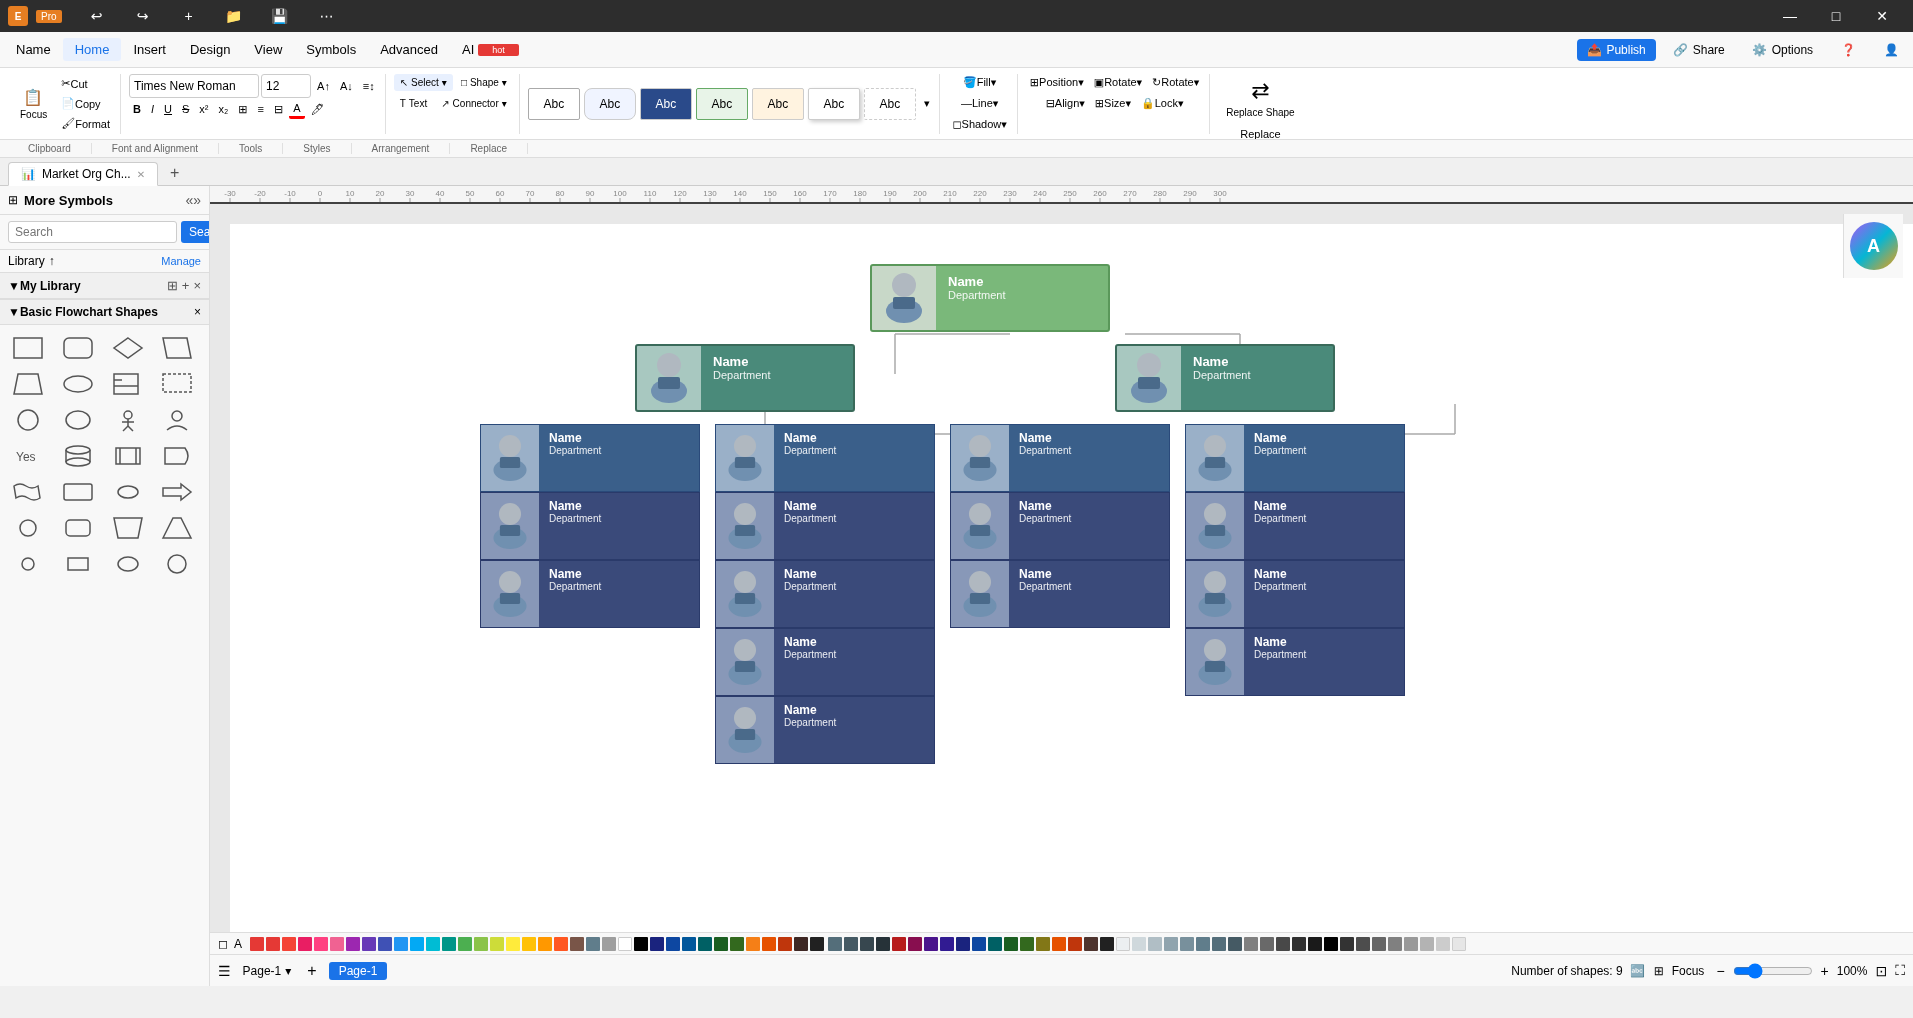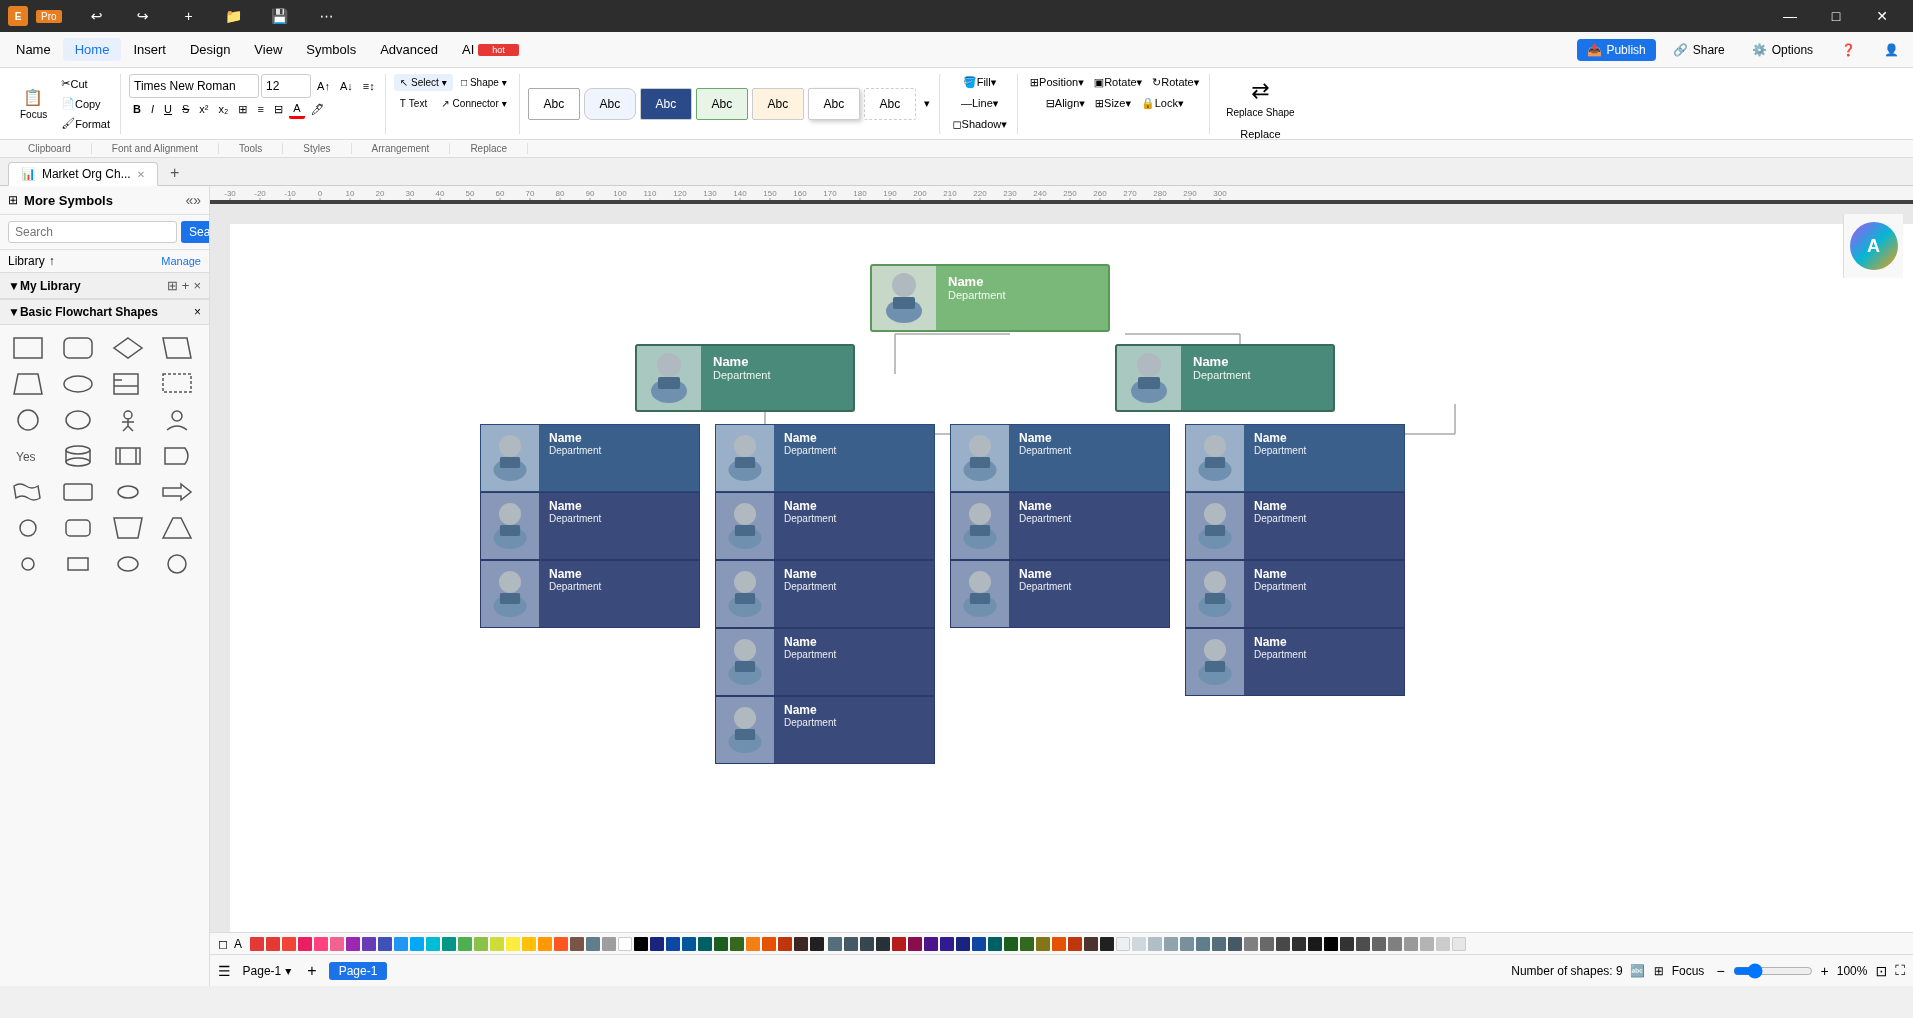--- a/index.html
+++ b/index.html
@@ -261,21 +261,21 @@
       justify-content: center;
       cursor: pointer;
       border-radius: 2px;
     }
     .shape-item svg { width: 32px; height: 24px; }
 
     
     #h-ruler {
       height: 18px;
       background: #f5f5f5;
-      border-bottom: 4px solid #404040;
+      border-bottom: 2px solid #404040;
       position: relative;
       overflow: hidden;
     }
 
     
     #canvas-wrapper {
       flex: 1;
       display: flex;
       flex-direction: column;
       overflow: hidden;

